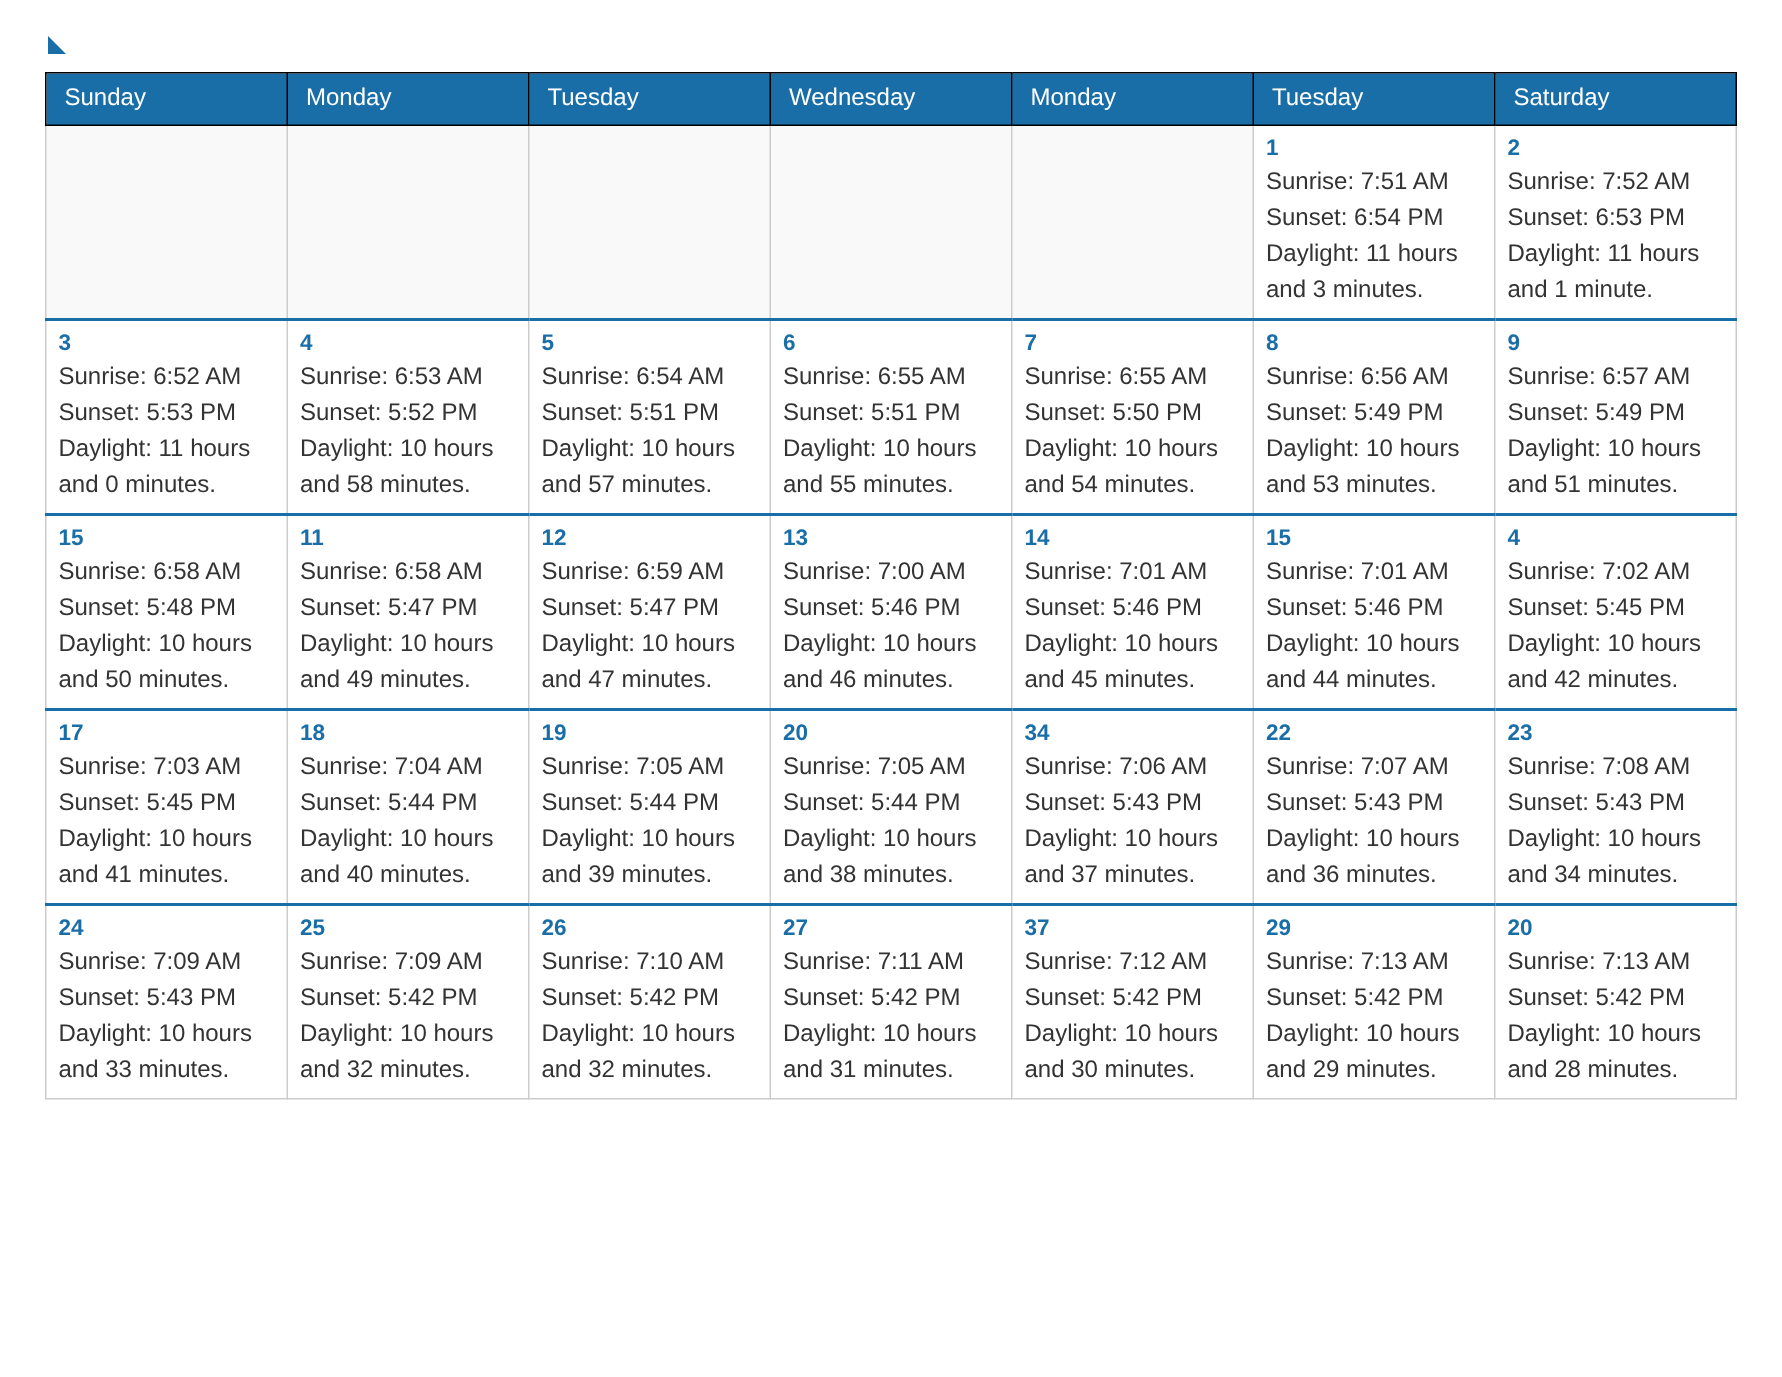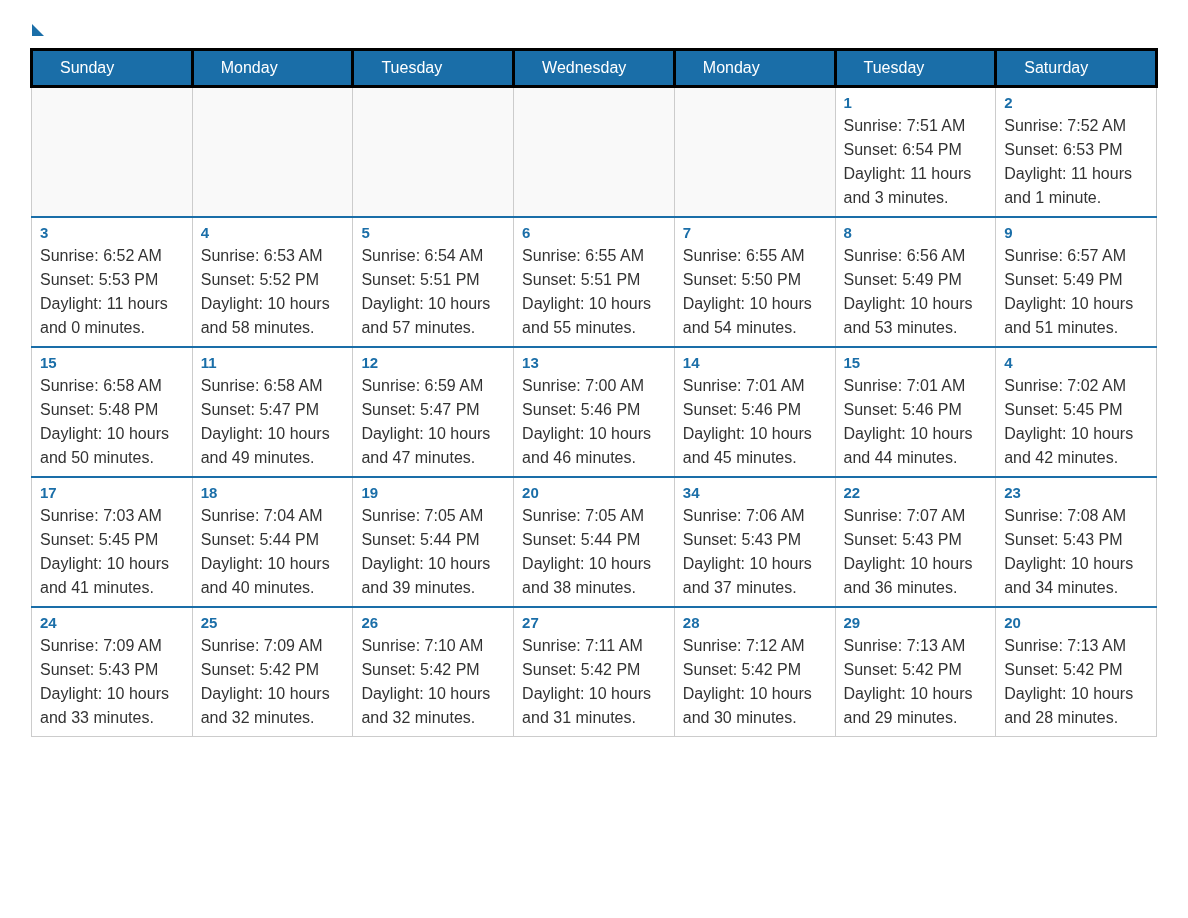--- a/index.html
+++ b/index.html
@@ -64,23 +64,23 @@
     .calendar {
       width: 100%;
       border-collapse: collapse;
       border: 1px solid #aaa;
     }
     .calendar th {
       background-color: #1a6ea8;
       color: #fff;
       font-size: 16px;
       font-weight: normal;
-      padding: 8px 27px;
+      padding: 8px 12px;
       text-align: left;
-      border: 3px solid #000000;
+      border: 1px solid #000000;
     }
     .calendar td {
       vertical-align: top;
       padding: 6px 8px;
       font-size: 12.5px;
       color: #222;
       border: 1px solid #ccc;
       width: 14.28%;
       min-height: 100px;
       height: 110px;
@@ -250,21 +250,21 @@
         </td>
         <td>
           <span class="day-number">26</span>
           <div class="day-info">Sunrise: 7:10 AM<br>Sunset: 5:42 PM<br>Daylight: 10 hours and 32 minutes.</div>
         </td>
         <td>
           <span class="day-number">27</span>
           <div class="day-info">Sunrise: 7:11 AM<br>Sunset: 5:42 PM<br>Daylight: 10 hours and 31 minutes.</div>
         </td>
         <td>
-          <span class="day-number">28</span>
+          <span class="day-number">37</span>
           <div class="day-info">Sunrise: 7:12 AM<br>Sunset: 5:42 PM<br>Daylight: 10 hours and 30 minutes.</div>
         </td>
         <td>
           <span class="day-number">29</span>
           <div class="day-info">Sunrise: 7:13 AM<br>Sunset: 5:42 PM<br>Daylight: 10 hours and 29 minutes.</div>
         </td>
         <td>
           <span class="day-number">20</span>
           <div class="day-info">Sunrise: 7:13 AM<br>Sunset: 5:42 PM<br>Daylight: 10 hours and 28 minutes.</div>
         </td>

